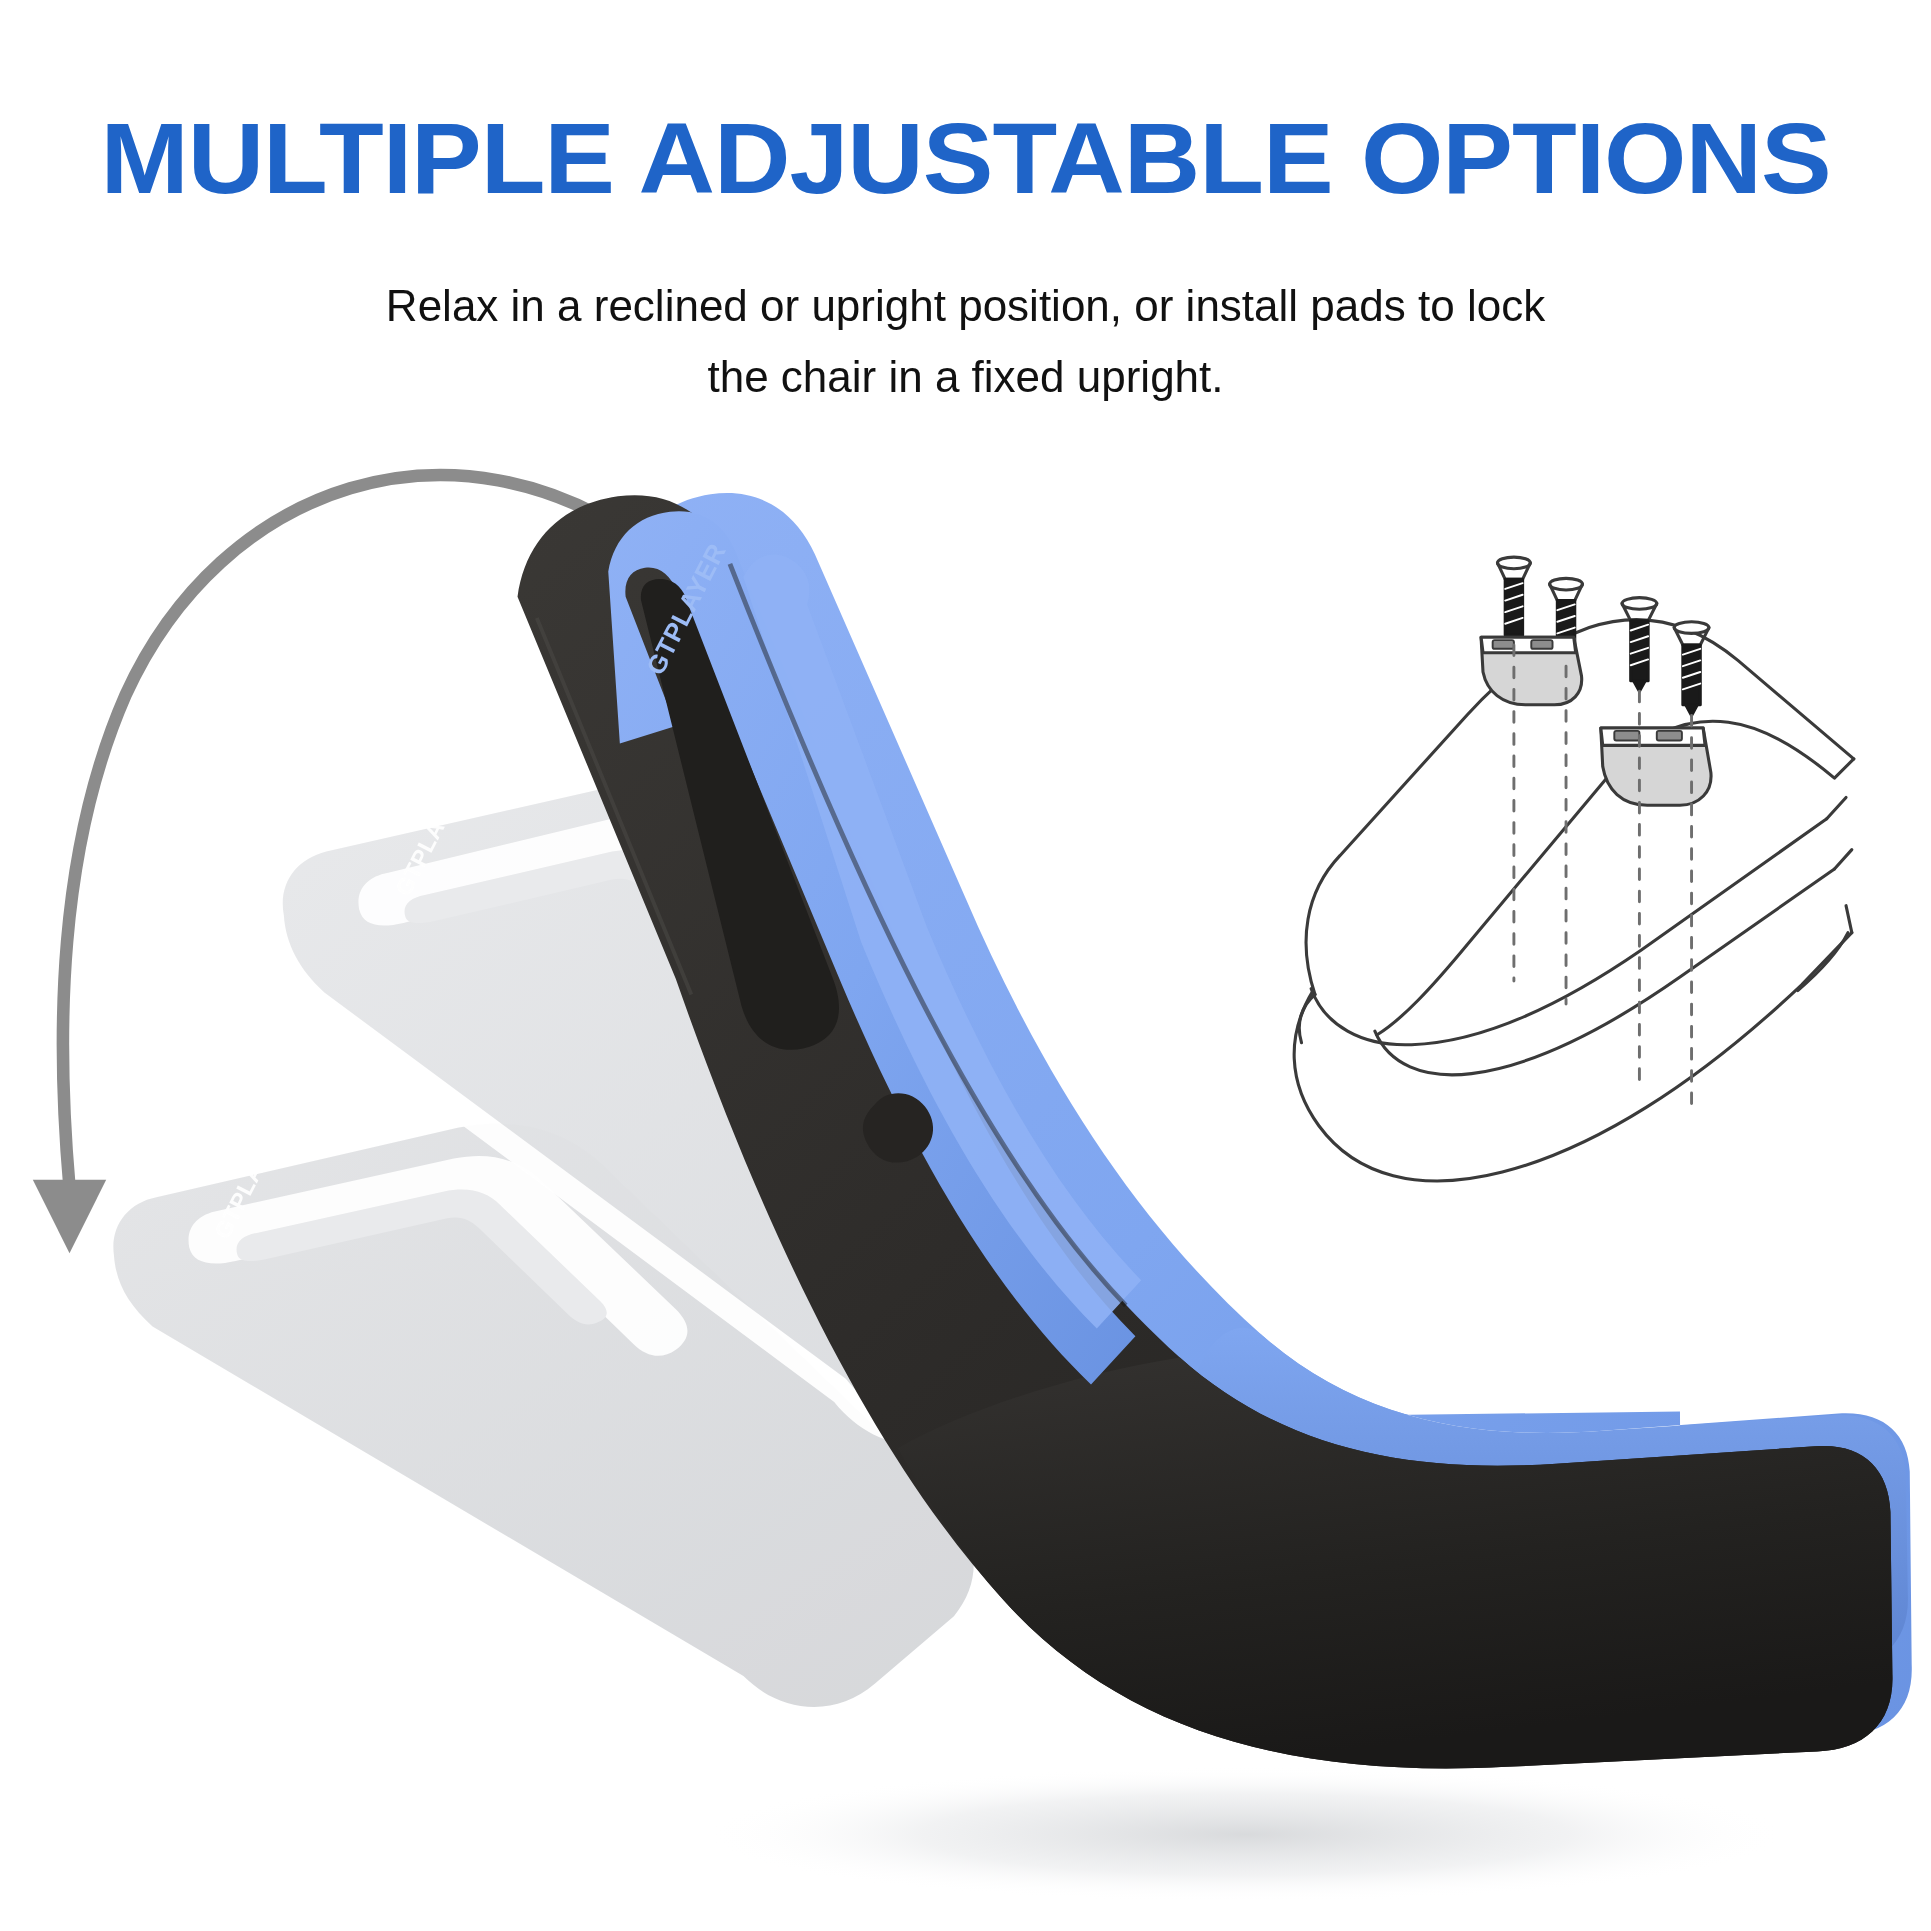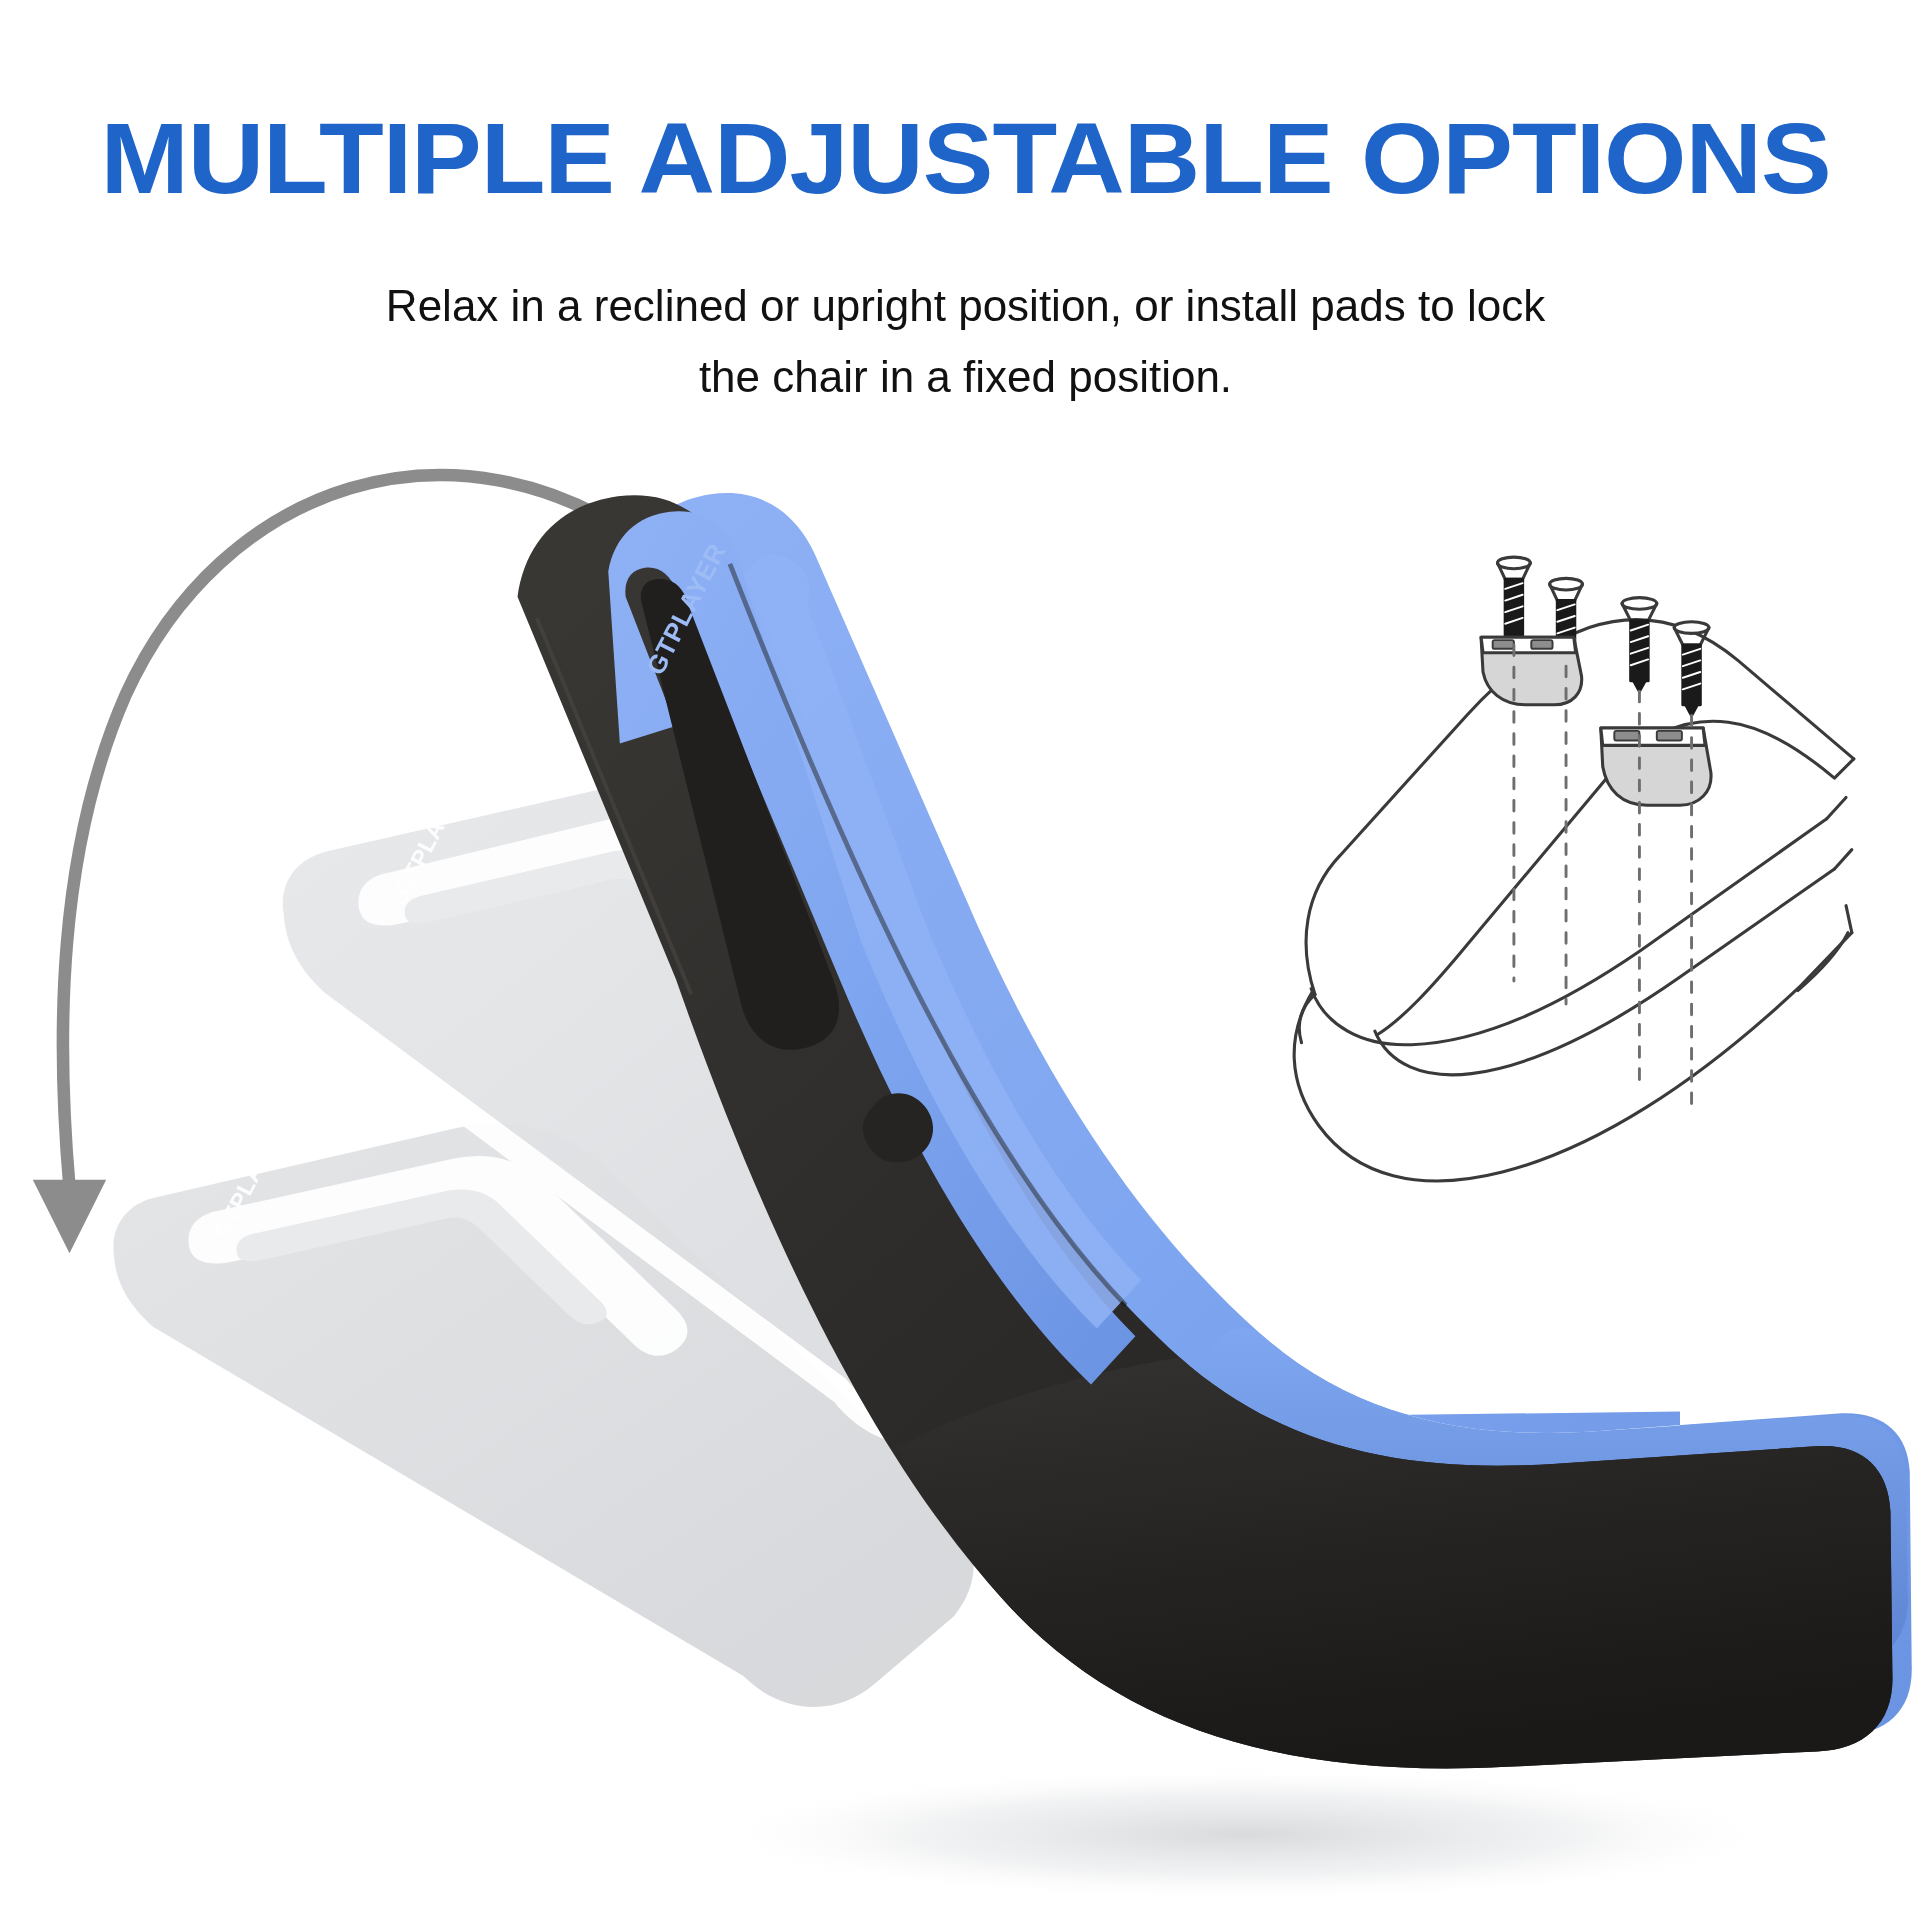--- a/index.html
+++ b/index.html
@@ -105,21 +105,21 @@
 </style>
 </head>
 <body>
 
 <div id="stage">
 
   <div class="headline">MULTIPLE ADJUSTABLE OPTIONS</div>
 
   <div class="subtitle">
     <span class="l1">Relax in a reclined or upright position, or install pads to lock</span>
-    <span class="l2">the chair in a fixed position.</span>
+    <span class="l2">the chair in a fixed upright.</span>
   </div>
 
   <svg id="art" viewBox="0 0 2000 2000">
     <defs>
 
       <linearGradient id="shellGrad" x1="0" y1="0" x2="1" y2="1">
         <stop offset="0%" stop-color="#3A3835"></stop>
         <stop offset="45%" stop-color="#2E2C2A"></stop>
         <stop offset="100%" stop-color="#201F1D"></stop>
       </linearGradient>

